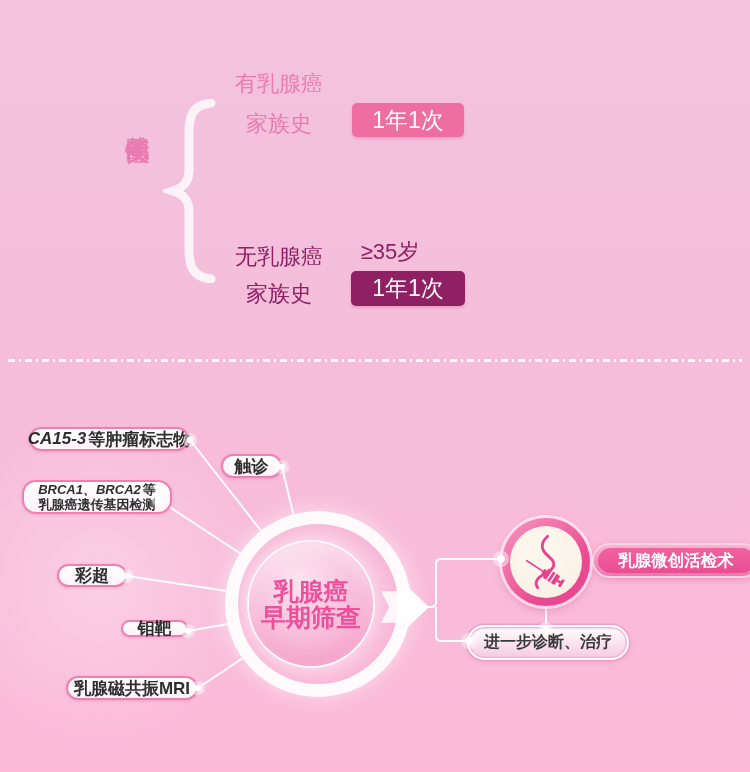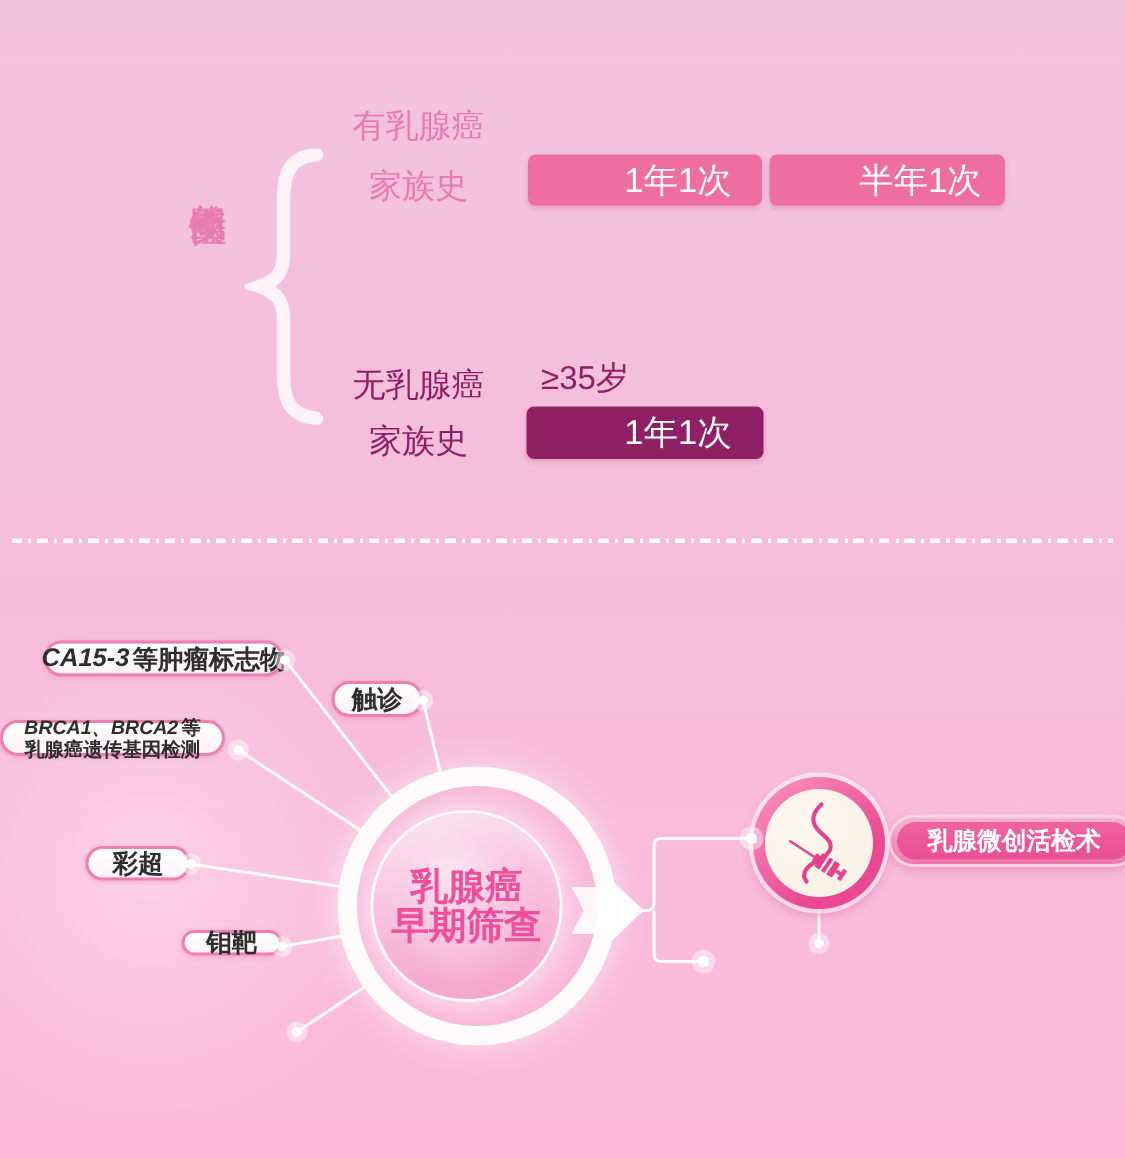--- a/index.html
+++ b/index.html
@@ -15,21 +15,21 @@
         font-size:24.5px;letter-spacing:1px;color:#e87cb0;font-weight:500;}
   .brace{position:absolute;left:163px;top:99px;z-index:2;}
   .cond{position:absolute;width:104px;text-align:center;font-size:22px;z-index:2;}
   .cond.pink{color:#e87cb0;}
   .cond.dark{color:#8e2063;}
   .age{position:absolute;width:110px;text-align:center;font-size:22px;z-index:2;}
   .age.pink{color:#e87cb0;}
   .age.dark{color:#8e2063;}
   .btn{position:absolute;display:flex;align-items:center;justify-content:center;
         color:#fff;font-size:23px;border-radius:5px;z-index:2;
-        box-shadow:0 2px 3px rgba(205,90,140,.30);padding-left:44px;}
+        box-shadow:0 2px 3px rgba(205,90,140,.30);}
   .btn.pink{background:#ee6f9f;}
   .btn.dark{background:#8e2063;}
   .divider{position:absolute;left:8px;right:8px;top:359px;height:2.5px;z-index:2;opacity:.95;
         background:repeating-linear-gradient(90deg,#fff 0 7px,transparent 7px 11px,#fff 11px 13px,transparent 13px 17px);}
 
   
   svg.overlay{position:absolute;left:0;top:0;z-index:1;pointer-events:none;}
   svg.overlay.dots{z-index:6;}
 
   .pill{position:absolute;display:flex;align-items:center;justify-content:center;z-index:2;
@@ -89,21 +89,20 @@
 
   <svg class="brace" width="58" height="184" viewBox="0 0 58 184">
     <path d="M 48 4 C 30 6, 26 16, 26 34 L 26 70 C 26 82, 22 88, 10 92 C 22 96, 26 102, 26 114 L 26 150 C 26 168, 30 178, 48 180" fill="none" stroke="#fcf2f8" stroke-width="9" stroke-linecap="round"></path>
   </svg>
 
   <div class="cond pink" style="left:227px;top:69px;">有乳腺癌</div>
   <div class="cond pink" style="left:227px;top:109px;">家族史</div>
 
   <div class="btn pink" style="left:352px;top:103px;width:112px;height:34px;">1年1次</div>
 
-  <div class="btn pink" style="left:513px;top:103px;width:113px;height:34px;">半年1次</div>
 
   <div class="cond dark" style="left:227px;top:242px;">无乳腺癌</div>
   <div class="cond dark" style="left:227px;top:279px;">家族史</div>
 
   <div class="age dark" style="left:335px;top:237px;">≥35岁</div>
   <div class="btn dark" style="left:351px;top:271px;width:114px;height:35px;">1年1次</div>
 
   <div class="divider"></div>
 
   <svg class="overlay" width="750" height="772" viewBox="0 0 750 772">
@@ -118,26 +117,27 @@
       <path d="M 436 607 L 436 636 Q 436 641 441 641 L 468 641"></path>
       <line x1="546" y1="606" x2="546" y2="630"></line>
     </g>
   </svg>
 
   <div class="pill" style="left:29px;top:427px;width:160px;height:24px;">
     <i>CA15-3</i>
       <span>等肿瘤标志物</span>
   </div>
   <div class="pill" style="left:221px;top:454px;width:61px;height:24px;">触诊</div>
-  <div class="pill two-line" style="left:0;top:480px;width:150px;height:24px;">
+  <div class="pill two-line" style="left:22px;top:480px;width:150px;height:34px;">
     <div><i>BRCA1、BRCA2</i><span>等</span></div>
     <div>乳腺癌遗传基因检测</div>
   </div>
   <div class="pill" style="left:57px;top:564px;width:70px;height:23px;">彩超</div>
   <div class="pill" style="left:121px;top:620px;width:67px;height:17px;">钼靶</div>
+  <div class="pill" style="left:66px;top:676px;width:132px;height:24px;">乳腺磁共振MRI</div>
 
   <div class="ring"></div>
   <div class="bubble">
     <div>乳腺癌</div>
     <div>早期筛查</div>
   </div>
 
   <div class="arrow"></div>
 
   <div class="biopsy-pill">
@@ -154,20 +154,21 @@
           <rect x="28" y="-6.5" width="17" height="13" rx="1.5"></rect>
           <rect x="33" y="-6.5" width="1.8" height="13" fill="#fdf6ec"></rect>
           <rect x="38" y="-6.5" width="1.8" height="13" fill="#fdf6ec"></rect>
           <rect x="45" y="-1.5" width="5" height="3"></rect>
           <rect x="49" y="-5" width="3.5" height="10" rx="1"></rect>
         </g>
       </svg>
     </div>
   </div>
 
+  <div class="further-pill">进一步诊断、治疗</div>
 
   <svg class="overlay dots" width="750" height="772" viewBox="0 0 750 772">
     <g>
       <g fill="rgba(255,255,255,.45)">
         <circle cx="190" cy="440" r="7"></circle>
           <circle cx="282" cy="467" r="7"></circle>
         <circle cx="159" cy="500" r="7"></circle>
           <circle cx="127" cy="576" r="7"></circle>
         <circle cx="188" cy="631" r="7"></circle>
           <circle cx="198" cy="688" r="7"></circle>

